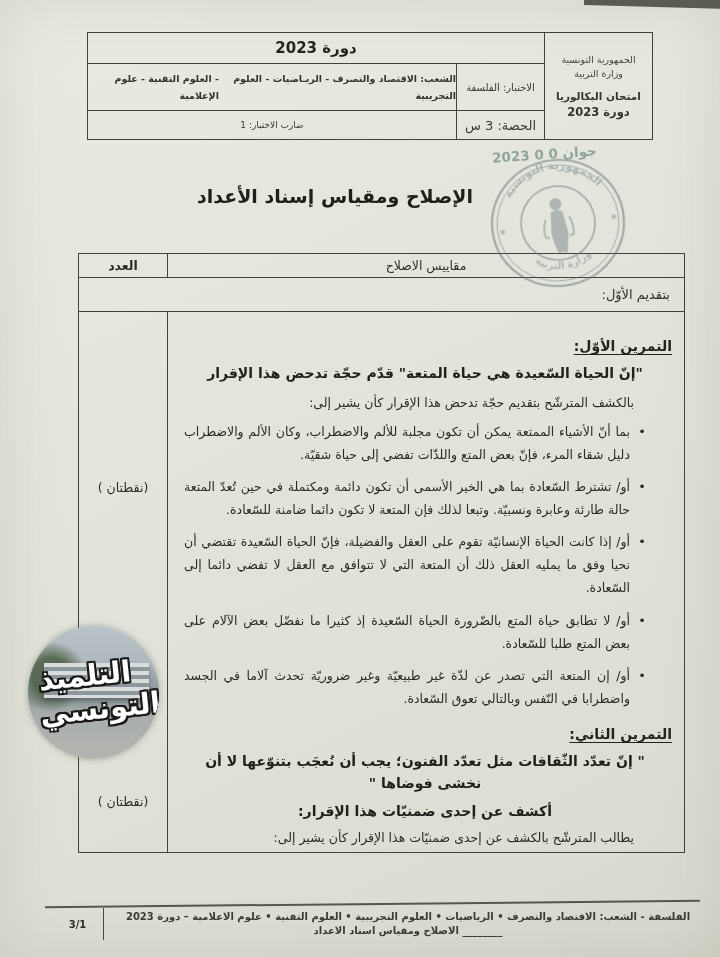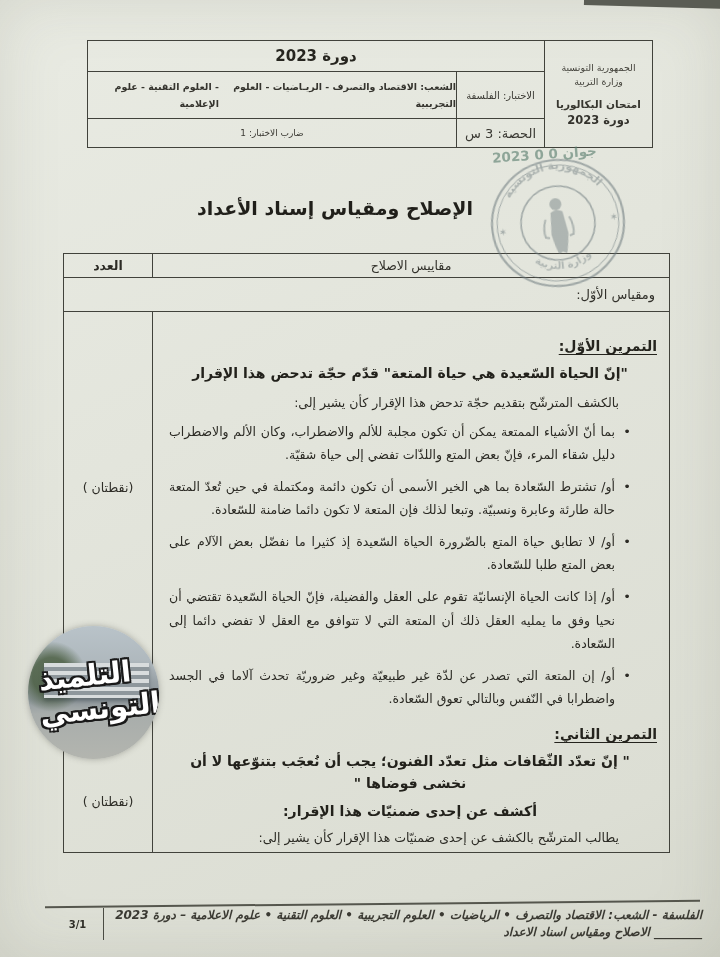--- a/index.html
+++ b/index.html
@@ -10,21 +10,21 @@
     background:linear-gradient(155deg,#e9ebe3 0%, #e3e5dc 40%, #dcded4 85%, #d6d8cd 100%);
     color:#2c2b25;
     box-shadow:inset 0 0 60px rgba(120,120,105,.18);
   }
   .corner-dark {
     position:absolute; top:-3px; right:-4px; width:140px; height:10px;
     background:#43453d; transform:rotate(1.6deg); opacity:.85;
   }
   
   .hdr-table {
-    position:absolute; left:87px; top:40px; width:566px; height:108px;
+    position:absolute; left:87px; top:32px; width:566px; height:108px;
     border:1.6px solid #41423b; display:flex; direction:ltr;
     font-size:9.5px; color:#3a3933;
   }
   .hdr-main { width:456px; display:flex; flex-direction:column; }
   .hdr-row1 { height:31px; border-bottom:1.5px solid #41423b; display:flex; align-items:center; justify-content:center;
     font-weight:bold; font-size:15px; color:#26251f; direction:rtl; }
   .hdr-row2 { height:47px; border-bottom:1.5px solid #41423b; display:flex; }
   .hdr-row3 { flex:1; display:flex; }
   .hdr-sections { width:368px; direction:rtl; display:flex; flex-direction:row; align-items:center; justify-content:center;
     font-weight:bold; font-size:9.5px; line-height:1.8; color:#35342e; }
@@ -40,25 +40,25 @@
   .hdr-ministry .m4 { font-weight:bold; font-size:11.5px; color:#33322c; }
   
   .date-stamp {
     position:absolute; left:492px; top:146px; direction:ltr;
     font-size:13.5px; letter-spacing:2px; color:rgba(88,124,110,.62);
     transform:rotate(-4deg); font-weight:bold; white-space:nowrap;
   }
   .stamp { position:absolute; left:482px; top:152px; width:152px; height:142px; opacity:.55; transform:rotate(-8deg); z-index:5; filter:blur(.3px); }
   
   .doc-title {
-    position:absolute; left:140px; top:197px; width:390px; text-align:center;
+    position:absolute; left:140px; top:185px; width:390px; text-align:center;
     font-size:19px; font-weight:bold; color:#201f1a; direction:rtl;
   }
   
-  .grading { position:absolute; left:63px; top:253px; width:607px; direction:ltr; }
+  .grading { position:absolute; left:78px; top:253px; width:607px; direction:ltr; }
   .g-head { display:flex; border:1.6px solid #41423b; height:25px; }
   .g-head .score-h { width:88px; display:flex; align-items:center; justify-content:center; font-weight:bold; font-size:12.5px; direction:rtl; }
   .g-head .crit-h { flex:1; border-left:1.5px solid #41423b; display:flex; align-items:center; justify-content:center; font-size:12.5px; direction:rtl; color:#32312b; }
   .g-section { height:33px; border-left:1.6px solid #41423b; border-right:1.6px solid #41423b;
     direction:rtl; display:flex; align-items:center; padding:0 14px; font-size:13px; color:#32312b; }
   .g-body { display:flex; border:1.6px solid #41423b; height:542px; overflow:hidden; }
   .g-score { width:88px; position:relative; }
   .g-score .pts { position:absolute; width:100%; text-align:center; font-size:12.5px; direction:rtl; color:#2e2d27; }
   .pts1 { top:168px; } .pts2 { top:482px; }
   .g-content { flex:1; border-left:1.5px solid #41423b; direction:rtl; padding:26px 10px 6px 8px; font-size:12.5px; color:#2c2b25; }
@@ -91,21 +91,21 @@
   .wm-text span {
     color:#fff; font-weight:bold; font-size:29px; line-height:1.15;
     text-shadow:-2px 0 0 #1a1a1a, 2px 0 0 #1a1a1a, 0 -2px 0 #1a1a1a, 0 2px 0 #1a1a1a,
                 -2px -2px 0 #1a1a1a, 2px 2px 0 #1a1a1a, -2px 2px 0 #1a1a1a, 2px -2px 0 #1a1a1a;
   }
   .wm-text .l1 { margin-right:14px; }
   .wm-text .l2 { margin-left:10px; }
   
   .footer-line { position:absolute; left:45px; top:903px; width:655px; height:2px; background:#55564d; transform:rotate(-0.55deg); }
   .footer { position:absolute; left:52px; top:908px; width:650px; height:32px; display:flex; direction:rtl; align-items:center; }
-  .footer-text { flex:1; font-size:12px; font-weight:bold; color:#3b3a33; text-align:right; padding-left:10px; direction:rtl; line-height:1.4;font-style:italic; }
+  .footer-text { flex:1; font-size:10px; font-weight:bold; color:#3b3a33; text-align:center; padding-left:10px; direction:rtl; line-height:1.4; }
   .footer-page { width:52px; border-right:1.6px solid #4a4b43; align-self:stretch; display:flex; align-items:center; justify-content:center;
     font-size:10px; font-weight:bold; direction:ltr; color:#2f2e28; }
 </style>
 </head>
 <body>
 
 <div class="page">
 
   <div class="corner-dark"></div>
 
@@ -159,35 +159,35 @@
     </g>
   </svg>
 
   <div class="doc-title">الإصلاح ومقياس إسناد الأعداد</div>
 
   <div class="grading">
     <div class="g-head">
       <div class="score-h">العدد</div>
       <div class="crit-h">مقاييس الاصلاح</div>
     </div>
-    <div class="g-section">ومقياس الأوّل:</div>
+    <div class="g-section">بتقديم الأوّل:</div>
     <div class="g-body">
       <div class="g-score">
         <span class="pts pts1">(نقطتان )</span>
         <span class="pts pts2">(نقطتان )</span>
       </div>
       <div class="g-content">
         <div class="ex-title">التمرين الأوّل:</div>
         <div class="ex-quote">"إنّ الحياة السّعيدة هي حياة المتعة" قدّم حجّة تدحض هذا الإقرار</div>
         <div class="ex-intro">بالكشف المترشّح بتقديم حجّة تدحض هذا الإقرار كأن يشير إلى:</div>
         <ul class="points">
           <li>بما أنّ الأشياء الممتعة يمكن أن تكون مجلبة للألم والاضطراب، وكان الألم والاضطراب دليل شقاء المرء، فإنّ بعض المتع واللذّات تفضي إلى حياة شقيّة.</li>
           <li>أو/ تشترط السّعادة بما هي الخير الأسمى أن تكون دائمة ومكتملة في حين تُعدّ المتعة حالة طارئة وعابرة ونسبيّة. وتبعا لذلك فإن المتعة لا تكون دائما ضامنة للسّعادة.</li>
+          <li>أو/ إذا كانت الحياة الإنسانيّة تقوم على العقل والفضيلة، فإنّ الحياة السّعيدة تقتضي أن نحيا وفق ما يمليه العقل ذلك أن المتعة التي لا تتوافق مع العقل لا تفضي دائما إلى السّعادة.</li>
           <li>أو/ لا تطابق حياة المتع بالضّرورة الحياة السّعيدة إذ كثيرا ما نفضّل بعض الآلام على بعض المتع طلبا للسّعادة.</li>
-          <li>أو/ إذا كانت الحياة الإنسانيّة تقوم على العقل والفضيلة، فإنّ الحياة السّعيدة تقتضي أن نحيا وفق ما يمليه العقل ذلك أن المتعة التي لا تتوافق مع العقل لا تفضي دائما إلى السّعادة.</li>
           <li>أو/ إن المتعة التي تصدر عن لذّة غير طبيعيّة وغير ضروريّة تحدث آلاما في الجسد واضطرابا في النّفس وبالتالي تعوق السّعادة.</li>
         </ul>
         <div class="ex2-block">
           <div class="ex-title">التمرين الثاني:</div>
           <div class="ex-quote">" إنّ تعدّد الثّقافات مثل تعدّد الفنون؛ يجب أن نُعجَب بتنوّعها لا أن نخشى فوضاها "</div>
           <div class="ex-task">أكشف عن إحدى ضمنيّات هذا الإقرار:</div>
           <div class="ex-intro">يطالب المترشّح بالكشف عن إحدى ضمنيّات هذا الإقرار كأن يشير إلى:</div>
 
         </div>
       </div>

